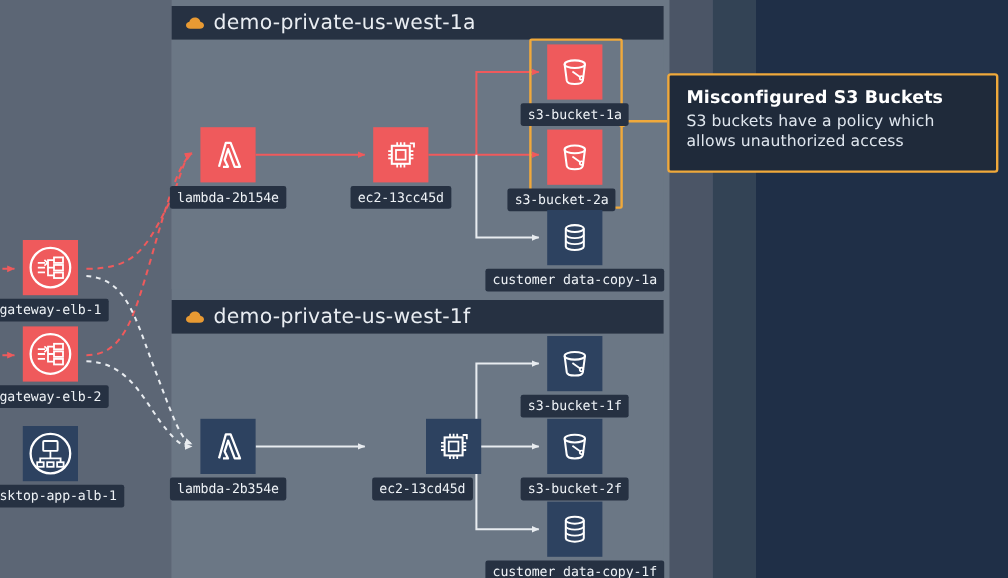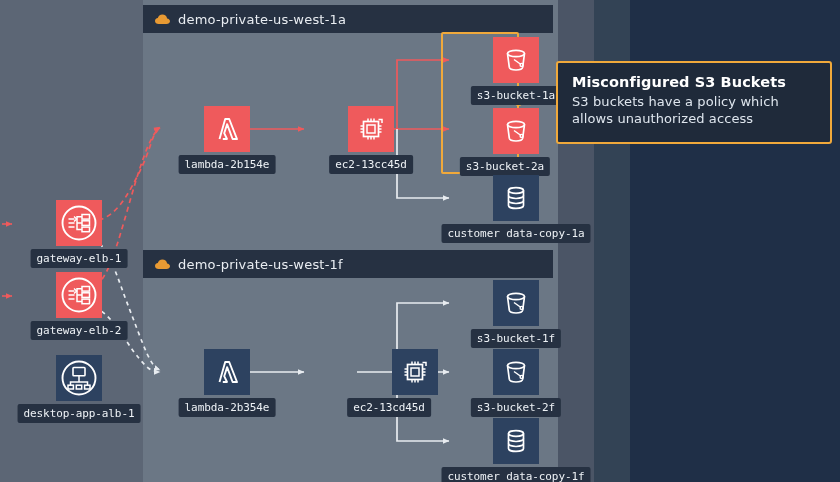--- a/index.html
+++ b/index.html
@@ -18,27 +18,27 @@
   #edges{position:absolute;left:0;top:0;width:840px;height:482px;pointer-events:none;}
 
   
   .panel{position:absolute;background:#6b7785;}
   .panel-head{
     position:absolute;left:0;top:0;right:0;height:28px;
     background:#263142;display:flex;align-items:center;gap:8px;padding:0 12px;
     box-sizing:border-box;
   }
   .panel-title{
-    color:#e9edf2;font-size:13px;letter-spacing:.2px;white-space:nowrap;
+    color:#e9edf2;font-size:17px;letter-spacing:.2px;white-space:nowrap;
   }
   .cloud-icon{width:15px;height:11px;position:relative;flex:0 0 auto;}
   .cloud-icon svg{display:block;}
 
   
-  .node{position:absolute;width:46px;height:46px;margin-left:37px;}
+  .node{position:absolute;width:46px;height:46px;}
   .node .tile{
     width:46px;height:46px;box-sizing:border-box;
     display:flex;align-items:center;justify-content:center;
   }
   .tile svg{display:block;}
 
   .node-label{
     position:absolute;left:50%;transform:translateX(-50%);
     top:48px;white-space:nowrap;
     background:#263142;color:#eef2f6;

